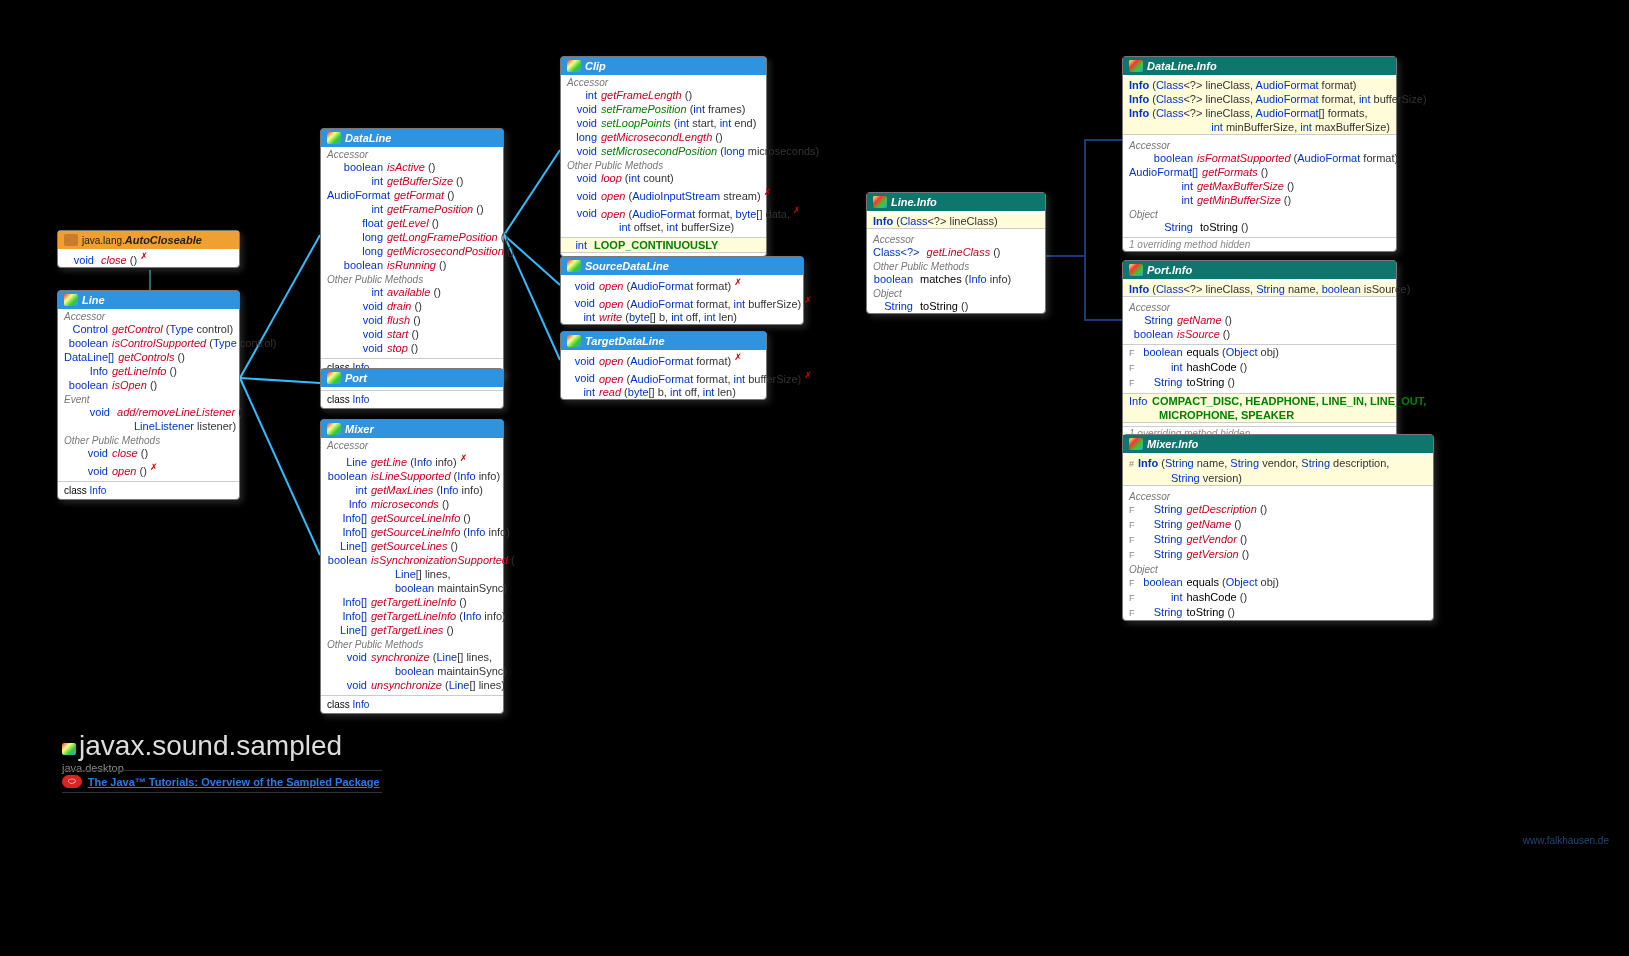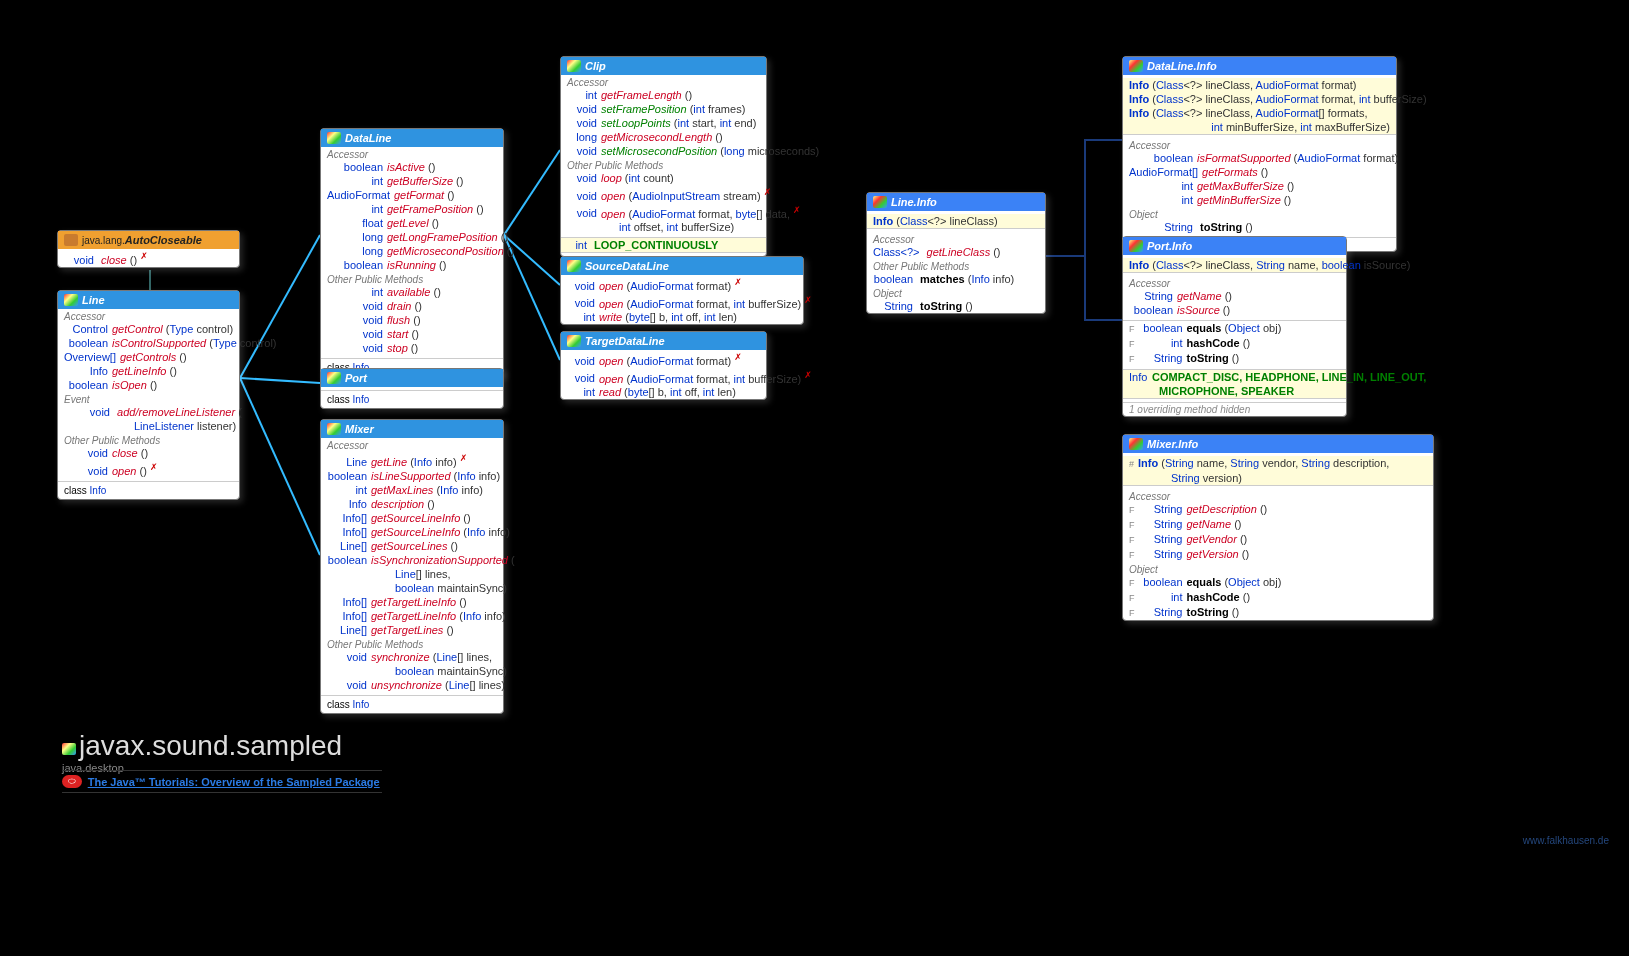--- a/index.html
+++ b/index.html
@@ -28,21 +28,21 @@
   }
   .box .hdr {
     padding: 3px 6px;
     font-weight: bold;
     font-style: italic;
     display: flex;
     align-items: center;
     gap: 4px;
   }
   .hdr.iface-blue  { background: #2f93e0; color: #fff; }
-  .hdr.class-navy  { background: #3b82f6; color: #fff; }
+  .hdr.class-navy  { background: #0f766e; color: #fff; }
   .hdr.iface-gold  { background: #f0a030; color: #222; }
   .ico-iface, .ico-class, .ico-coffee {
     display: inline-block;
     width: 14px; height: 12px;
     background: linear-gradient(135deg,#f33,#ff8,#3c3,#39f);
     border-radius: 2px;
   }
   .ico-class { background: linear-gradient(135deg,#ff8,#f33,#3c3,#39f); }
   .ico-coffee { background: #c97b2e; border-radius: 2px; }
   .sect {
@@ -54,21 +54,21 @@
   .row {
     padding: 0 6px;
     line-height: 14px;
     white-space: nowrap;
   }
   .row .rt { display: inline-block; min-width: 46px; text-align: right; margin-right: 4px; }
   .row .rt.narrow { min-width: 30px; }
   .kw-type   { color: #0033cc; }
   .nm-red    { color: #cc0022; font-style: italic; }
   .nm-green  { color: #008000; font-style: italic; }
-  .nm-plain  { color: #000; font-weight: bold; }
+  .nm-plain  { color: #000; }
   .arg       { color: #333; }
   .arg .t    { color: #0033cc; }
   .flag      { color: #c00; font-size: 9px; vertical-align: super; }
   .bar-yellow {
     background: #fffcd9;
     border-top: 1px solid #ccc;
     border-bottom: 1px solid #ccc;
     margin: 3px 0;
   }
   .bar-grey {
@@ -166,21 +166,21 @@
 
 <div class="box" style="left:57px; top:290px; width:183px;">
   <div class="hdr iface-blue">
     <span class="ico-iface"></span>
     <span>Line</span>
   </div>
   <div class="sect">Accessor</div>
   <div id="line-acc">
       <div class="row"><span class="rt kw-type" style="min-width:44px">Control</span><span class="nm-red">getControl</span> <span class="arg">(<span class="t">Type</span> control)</span></div>
       <div class="row"><span class="rt kw-type" style="min-width:44px">boolean</span><span class="nm-red">isControlSupported</span> <span class="arg">(<span class="t">Type</span> control)</span></div>
-      <div class="row"><span class="rt kw-type" style="min-width:44px">Overview[]</span><span class="nm-red">getControls</span> <span class="arg">()</span></div>
+      <div class="row"><span class="rt kw-type" style="min-width:44px">DataLine[]</span><span class="nm-red">getControls</span> <span class="arg">()</span></div>
       <div class="row"><span class="rt kw-type" style="min-width:44px">Info</span><span class="nm-red">getLineInfo</span> <span class="arg">()</span></div>
       <div class="row"><span class="rt kw-type" style="min-width:44px">boolean</span><span class="nm-red">isOpen</span> <span class="arg">()</span></div>
     </div>
   <div class="sect">Event</div>
   <div class="row">
     <span class="rt kw-type">void</span>
     <span class="nm-red">add/removeLineListener</span>
     <span class="arg">(</span>
   </div>
   <div class="row" style="padding-left:76px;">
@@ -238,21 +238,21 @@
 <div class="box" style="left:320px; top:419px; width:184px;">
   <div class="hdr iface-blue">
     <span class="ico-iface"></span>
     <span>Mixer</span>
   </div>
   <div class="sect">Accessor</div>
   <div id="mx-acc">
       <div class="row"><span class="rt kw-type" style="min-width:40px">Line</span><span class="nm-red">getLine</span> <span class="arg">(<span class="t">Info</span> info)</span> <span class="flag">✗</span></div>
       <div class="row"><span class="rt kw-type" style="min-width:40px">boolean</span><span class="nm-red">isLineSupported</span> <span class="arg">(<span class="t">Info</span> info)</span></div>
       <div class="row"><span class="rt kw-type" style="min-width:40px">int</span><span class="nm-red">getMaxLines</span> <span class="arg">(<span class="t">Info</span> info)</span></div>
-      <div class="row"><span class="rt kw-type" style="min-width:40px">Info</span><span class="nm-red">description</span> <span class="arg">()</span></div>
+      <div class="row"><span class="rt kw-type" style="min-width:40px">Info</span><span class="nm-red">microseconds</span> <span class="arg">()</span></div>
       <div class="row"><span class="rt kw-type" style="min-width:40px">Info[]</span><span class="nm-red">getSourceLineInfo</span> <span class="arg">()</span></div>
       <div class="row"><span class="rt kw-type" style="min-width:40px">Info[]</span><span class="nm-red">getSourceLineInfo</span> <span class="arg">(<span class="t">Info</span> info)</span></div>
       <div class="row"><span class="rt kw-type" style="min-width:40px">Line[]</span><span class="nm-red">getSourceLines</span> <span class="arg">()</span></div>
       <div class="row"><span class="rt kw-type" style="min-width:40px">boolean</span><span class="nm-red">isSynchronizationSupported</span> <span class="arg">(</span></div>
       <div class="row" style="padding-left: 74px;"><span class="arg"><span class="t">Line</span>[] lines,</span></div>
       <div class="row" style="padding-left: 74px;"><span class="arg"><span class="t">boolean</span> maintainSync)</span></div>
       <div class="row"><span class="rt kw-type" style="min-width:40px">Info[]</span><span class="nm-red">getTargetLineInfo</span> <span class="arg">()</span></div>
       <div class="row"><span class="rt kw-type" style="min-width:40px">Info[]</span><span class="nm-red">getTargetLineInfo</span> <span class="arg">(<span class="t">Info</span> info)</span></div>
       <div class="row"><span class="rt kw-type" style="min-width:40px">Line[]</span><span class="nm-red">getTargetLines</span> <span class="arg">()</span></div>
     </div>
@@ -366,21 +366,21 @@
     </div>
   <div class="sect">Object</div>
   <div class="row">
     <span class="rt kw-type" style="min-width:64px;">String</span>
     <span class="nm-plain">toString</span>
     <span class="arg">()</span>
   </div>
   <div class="bar-grey">1 overriding method hidden</div>
 </div>
 
-<div class="box" style="left:1122px; top:236px; width:225px;">
+<div class="box" style="left:1122px; top:260px; width:275px;">
   <div class="hdr class-navy">
     <span class="ico-class"></span>
     <span>Port.Info</span>
   </div>
   <div class="bar-yellow row" style="border-top:none;">
     <span class="kw-type" style="font-weight:bold;">Info</span>
     <span class="arg">(<span class="t">Class</span>&lt;?&gt; lineClass, <span class="t">String</span> name, <span class="t">boolean</span> isSource)</span>
   </div>
   <div class="sect">Accessor</div>
   <div id="pi-acc">

